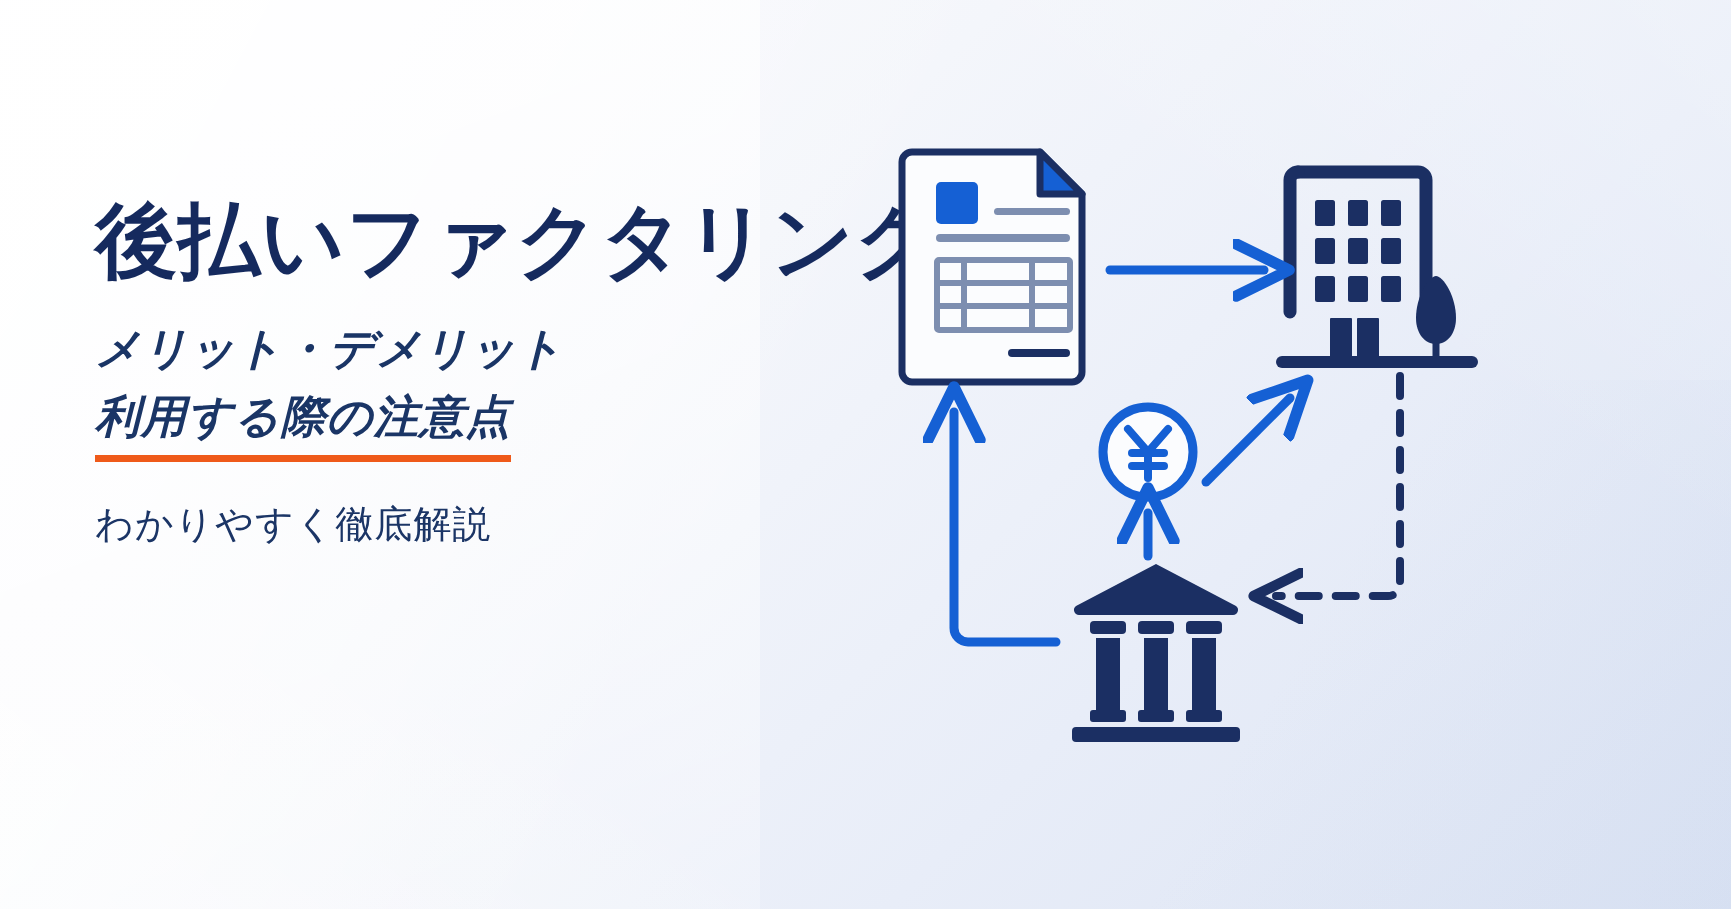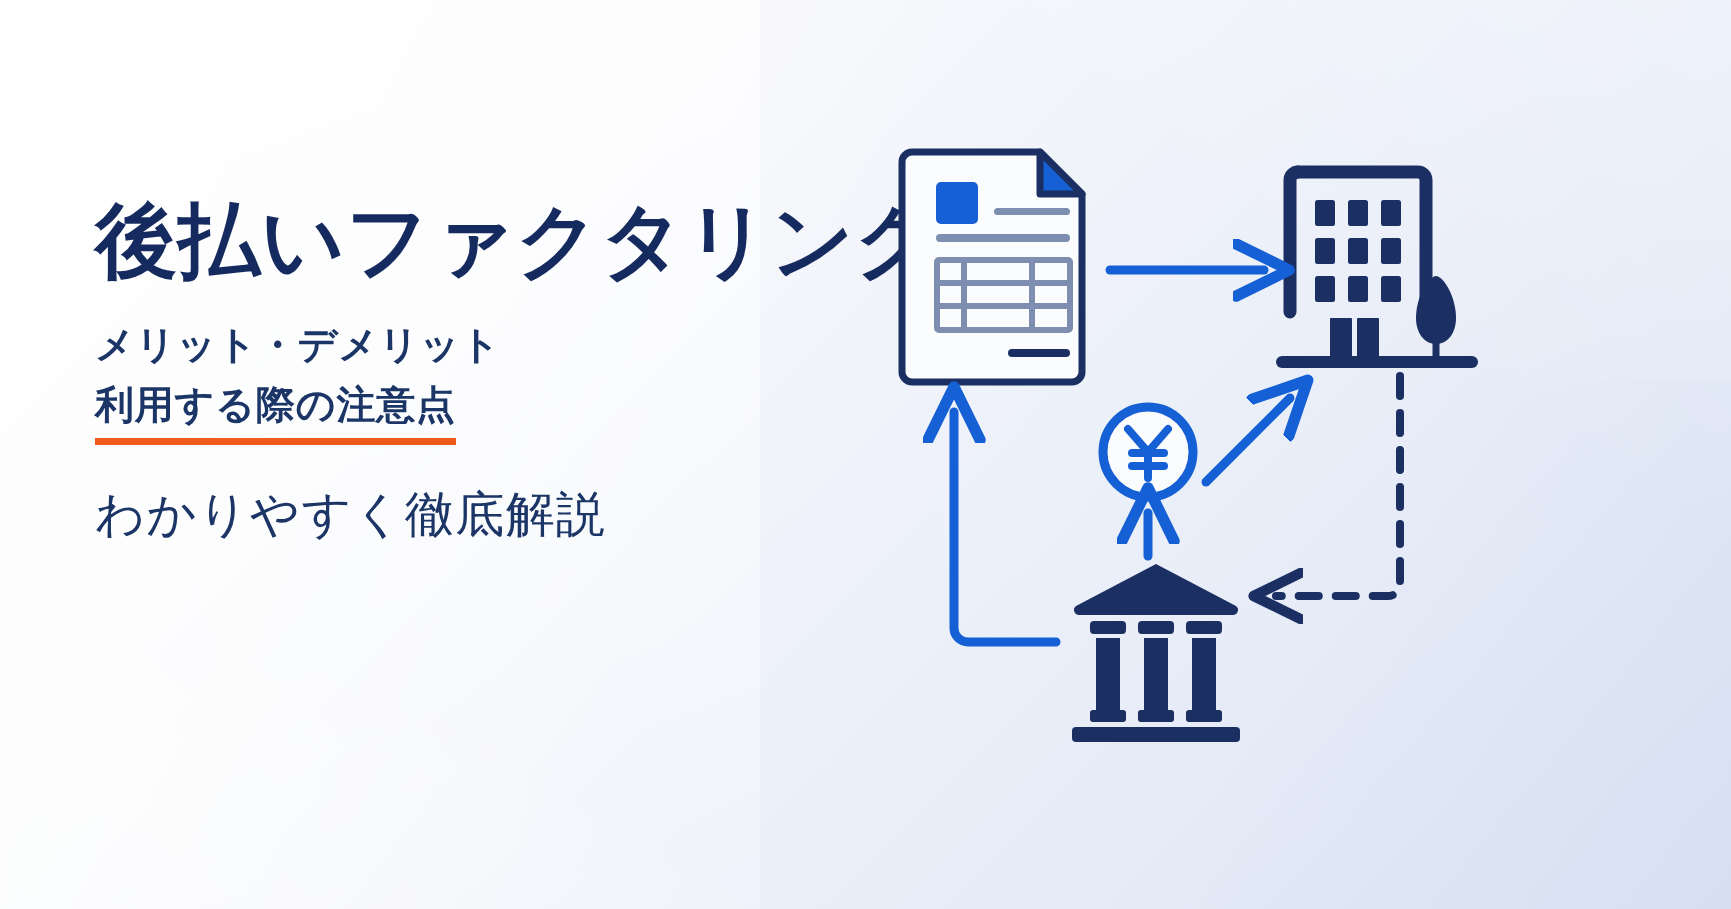--- a/index.html
+++ b/index.html
@@ -55,40 +55,41 @@
   .headline {
     color: #152a5e;
     font-size: 82px;
     line-height: 1.12;
     font-weight: 700;
     letter-spacing: 0.012em;
     white-space: nowrap;
   }
   .sub1, .sub2 {
     color: #1a3566;
-    font-size: 39px;
+    font-size: 45px;
     line-height: 1.38;
     font-weight: 600;
     letter-spacing: 0.02em;
     white-space: nowrap;
+    font-style: italic;
   }
   .sub1 { margin-top: 30px; }
   .sub2-wrap {
     display: inline-block;
     border-bottom: 7px solid #ef5a1a;
     padding-bottom: 7px;
     margin-top: 6px;
     text-align: right;
   }
   .tagline {
     color: #1b3straight;
   }
   .tagline {
     color: #1b3566;
-    font-size: 49px;
+    font-size: 38px;
     line-height: 1.3;
     font-weight: 500;
     letter-spacing: 0.03em;
     margin-top: 38px;
     white-space: nowrap;
   }
 
   #diagram { position: absolute; left: 860px; top: 90px; }
 </style>
 </head>

